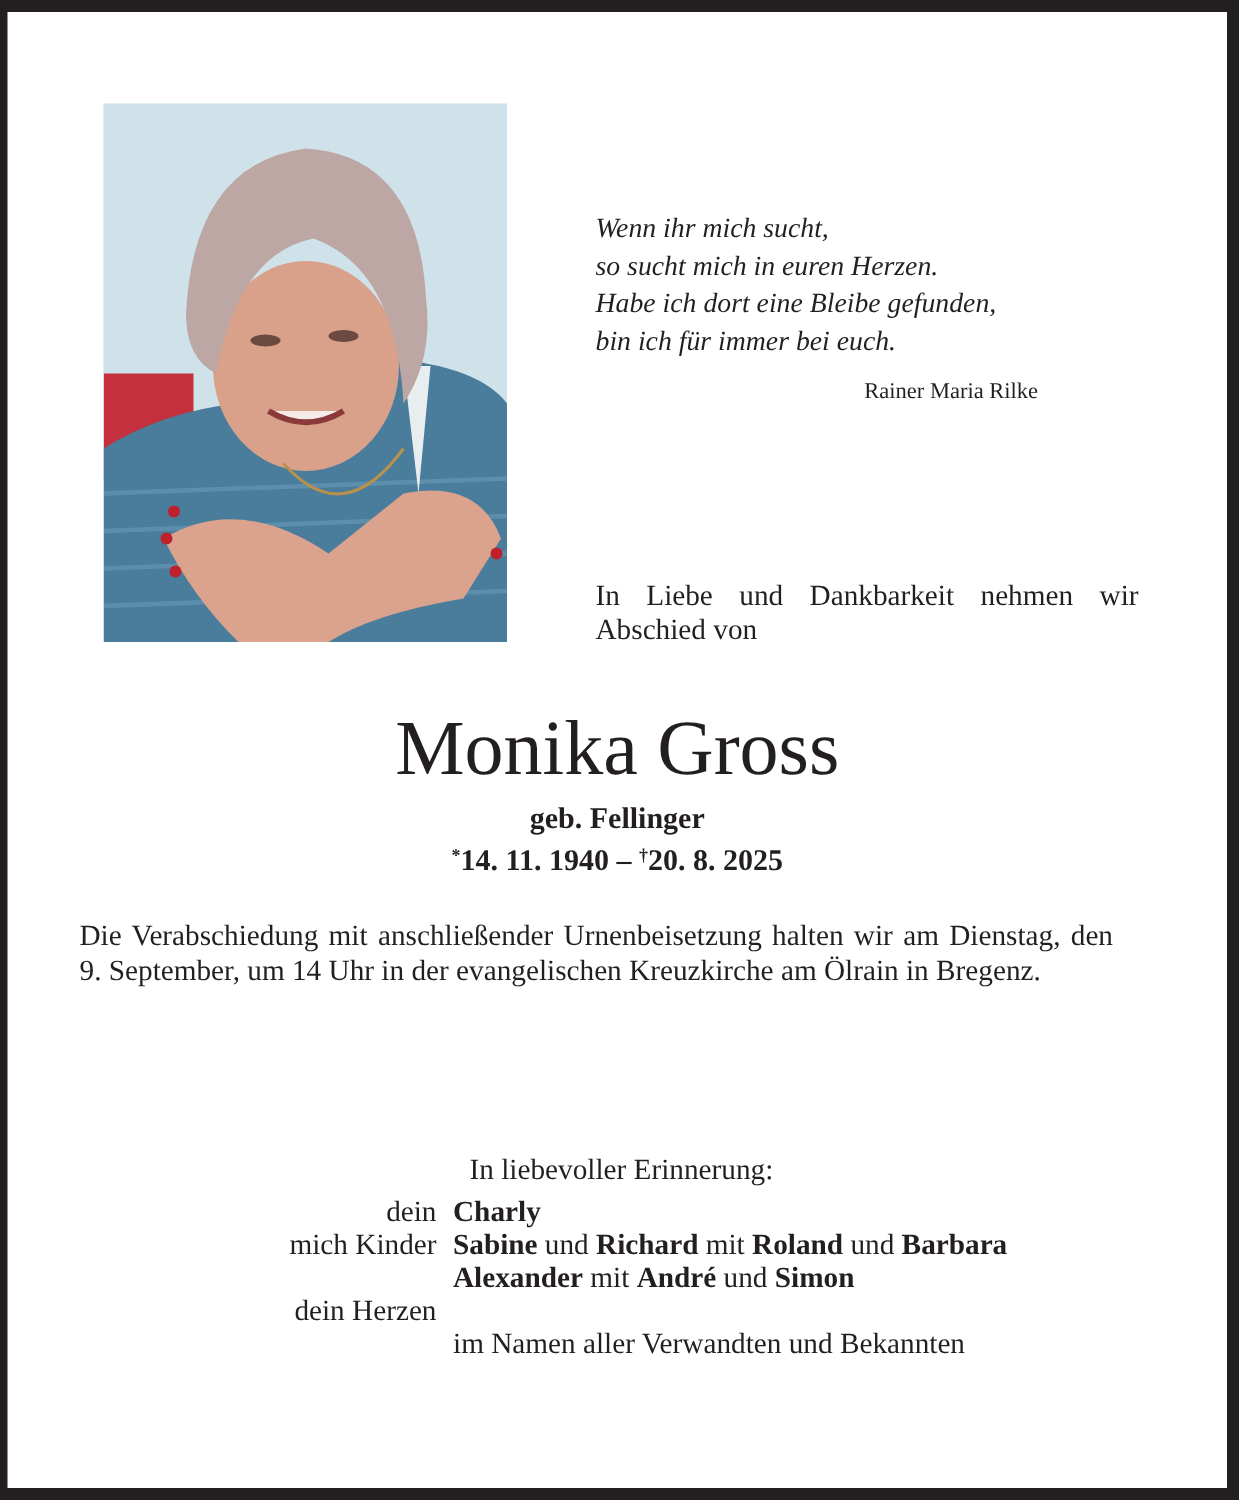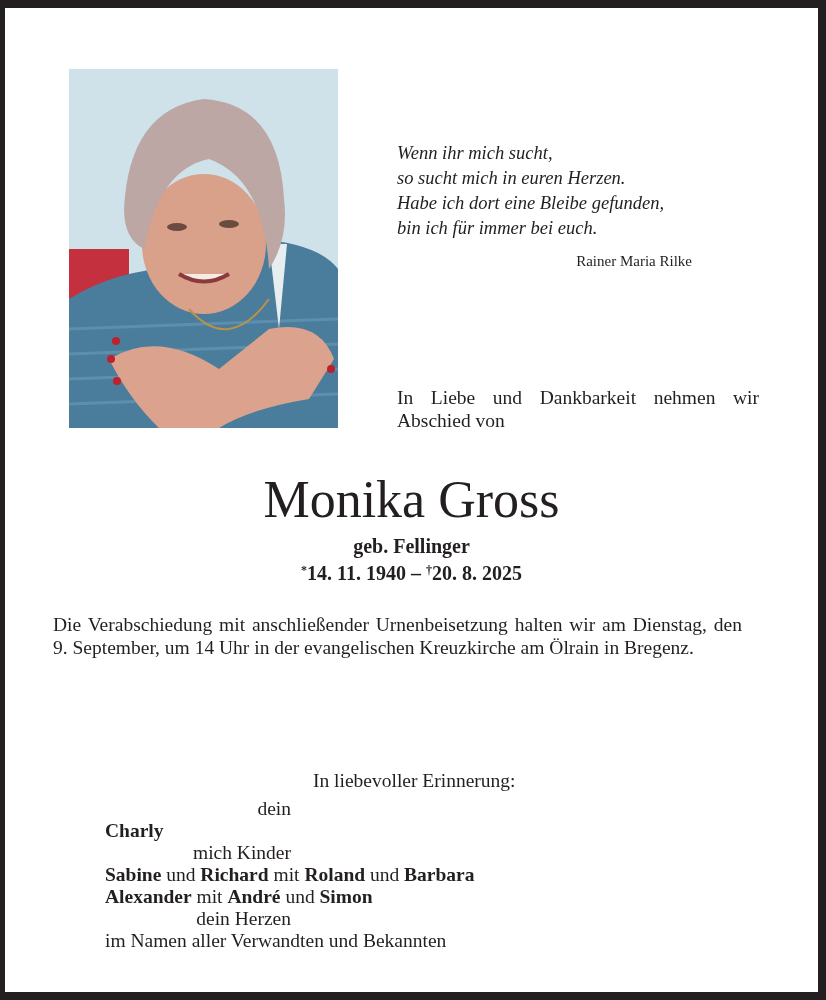--- a/index.html
+++ b/index.html
@@ -100,21 +100,21 @@
     line-height: 22.5px;
     white-space: nowrap;
   }
   .family {
     position: absolute;
     left: 100px; top: 790px;
     font-family: "Liberation Serif", serif;
     font-size: 19.5px;
     line-height: 22px;
   }
-  .fam-row { display: flex; white-space: nowrap; flex-direction: column; }
+  .fam-row { display: flex; white-space: nowrap; }
   .fam-rel { width: 197px; text-align: right; padding-right: 11px; box-sizing: border-box; }
   .fam-names { }
 </style>
 </head>
 <body>
 
 <div class="sheet">
 
   <div class="photo" title="Portrait of Monika Gross smiling, wearing a blue top with arms crossed">
     <svg width="269" height="359" viewBox="0 0 269 359">

